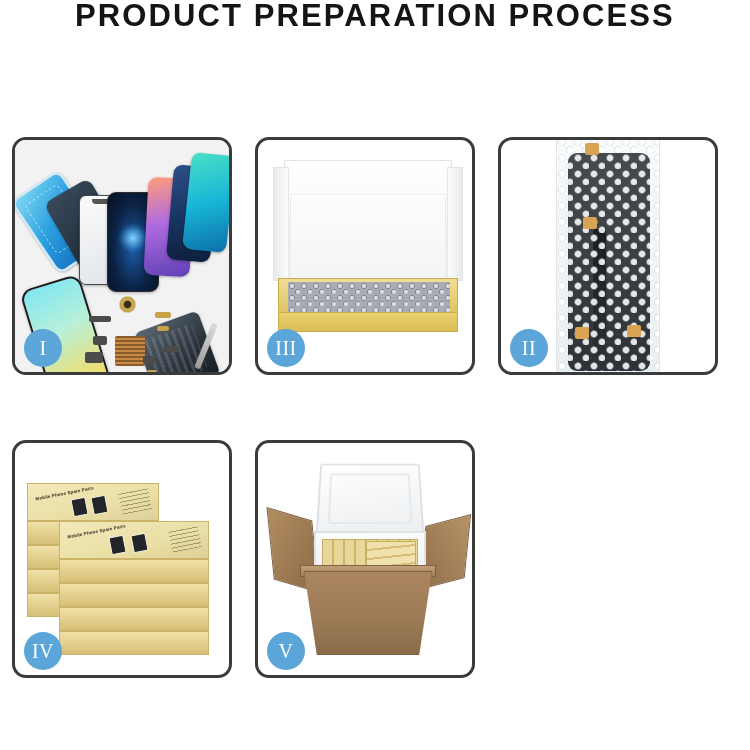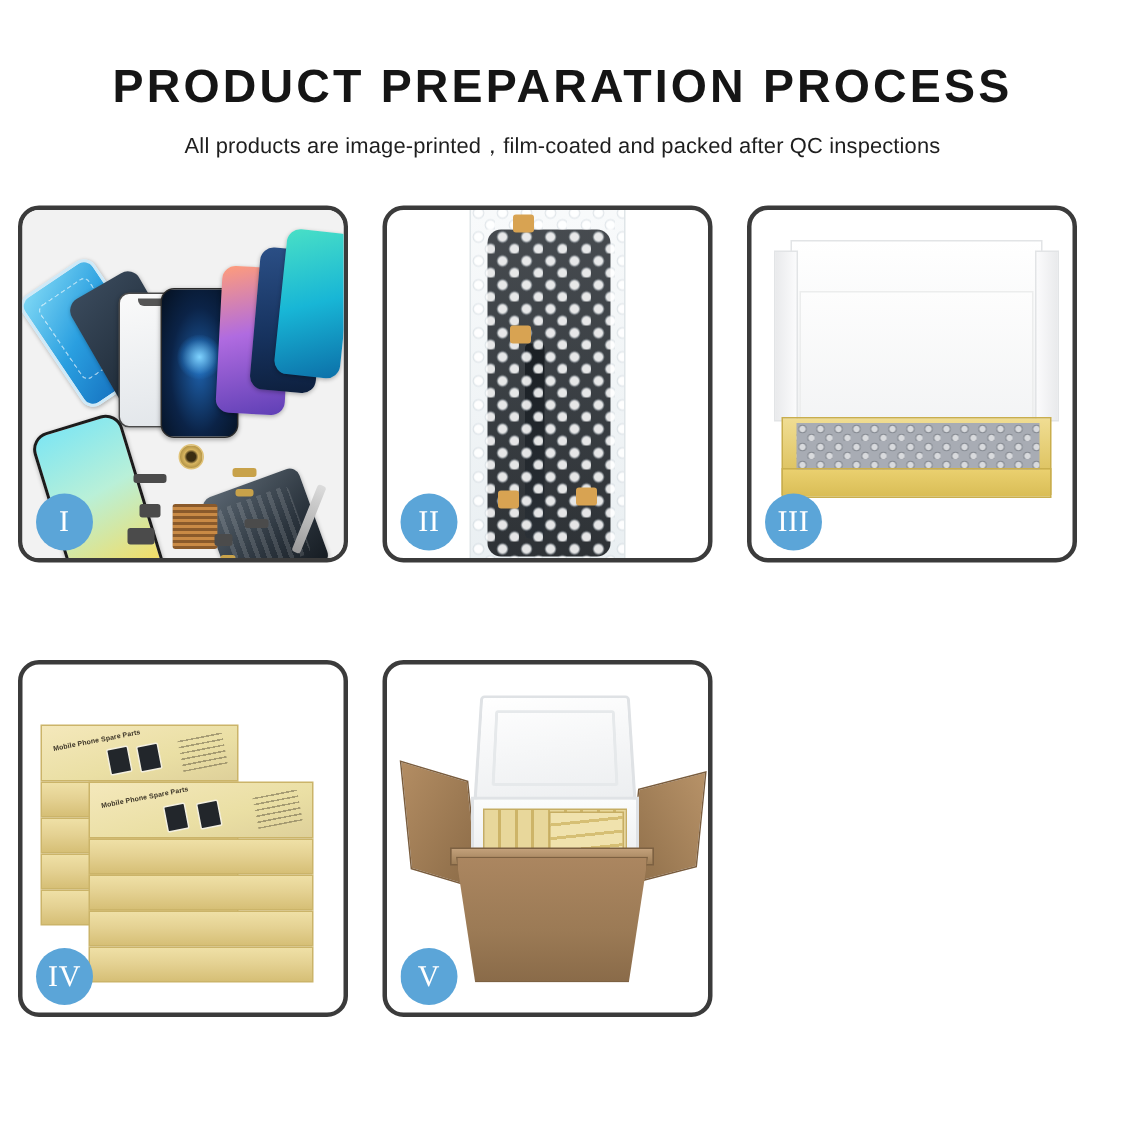--- a/index.html
+++ b/index.html
@@ -11,21 +11,20 @@
   }
   #page {
     position: relative;
     width: 750px; height: 750px;
     background: #ffffff;
   }
 
   
   .header { position: absolute; top: 0; left: 0; width: 750px; text-align: center; }
   .main-title {
-    margin-top: 42px;
     font-size: 31px;
     font-weight: 700;
     letter-spacing: 2.1px;
     color: #151515;
     line-height: 1.05;
     white-space: nowrap;
   }
   .sub-title {
     margin-top: 13px;
     font-size: 14.6px;
@@ -345,21 +344,20 @@
     background: rgba(150,118,80,.65); border-radius:1px;
   }
 </style>
 </head>
 <body>
 
 <div id="page">
 
   <div class="header">
     <div class="main-title">PRODUCT PREPARATION PROCESS</div>
-    <div class="sub-title">All products are image-printed，film-coated and packed after QC inspections</div>
   </div>
 
   <div class="grid">
 
     <div class="panel tinted">
       <div class="panel-inner">
         <div class="p1">
           <div class="phone ph-adh"></div>
           <div class="phone ph-back"></div>
           <div class="phone ph-glass"></div>
@@ -381,44 +379,44 @@
           <div class="part gold" style="left:132px;top:230px;width:10px;height:8px;"></div>
           <div class="part" style="left:148px;top:206px;width:16px;height:6px;"></div>
           <div class="tweezer"></div>
         </div>
       </div>
       <div class="badge">I</div>
     </div>
 
     <div class="panel">
       <div class="panel-inner">
+        <div class="box3">
+          <div class="b3-lid"></div>
+          <div class="b3-foam"></div>
+          <div class="b3-tray"></div>
+          <div class="b3-bubble"></div>
+          <div class="b3-tray-front"></div>
+        </div>
+      </div>
+      <div class="badge">III</div>
+    </div>
+
+    <div class="panel">
+      <div class="panel-inner">
         <div class="bag">
           <div class="screen-in-bag"></div>
           <div class="flex-cable"></div>
           <div class="tape" style="left:28px;top:6px;"></div>
           <div class="tape" style="left:26px;top:80px;"></div>
           <div class="tape" style="left:18px;top:190px;"></div>
           <div class="tape" style="left:70px;top:188px;"></div>
           <div class="bubbles"></div>
         </div>
       </div>
       <div class="badge">II</div>
-    </div>
-
-    <div class="panel">
-      <div class="panel-inner">
-        <div class="box3">
-          <div class="b3-lid"></div>
-          <div class="b3-foam"></div>
-          <div class="b3-tray"></div>
-          <div class="b3-bubble"></div>
-          <div class="b3-tray-front"></div>
-        </div>
-      </div>
-      <div class="badge">III</div>
     </div>
 
     <div class="panel">
       <div class="panel-inner">
         <div class="stack">
           <div class="sbox" style="left:4px;top:128px;width:132px;"></div>
           <div class="sbox" style="left:4px;top:104px;width:132px;"></div>
           <div class="sbox" style="left:4px;top:80px;width:132px;"></div>
           <div class="sbox" style="left:4px;top:56px;width:132px;"></div>
           <div class="sbox top" style="left:4px;top:18px;width:132px;">

